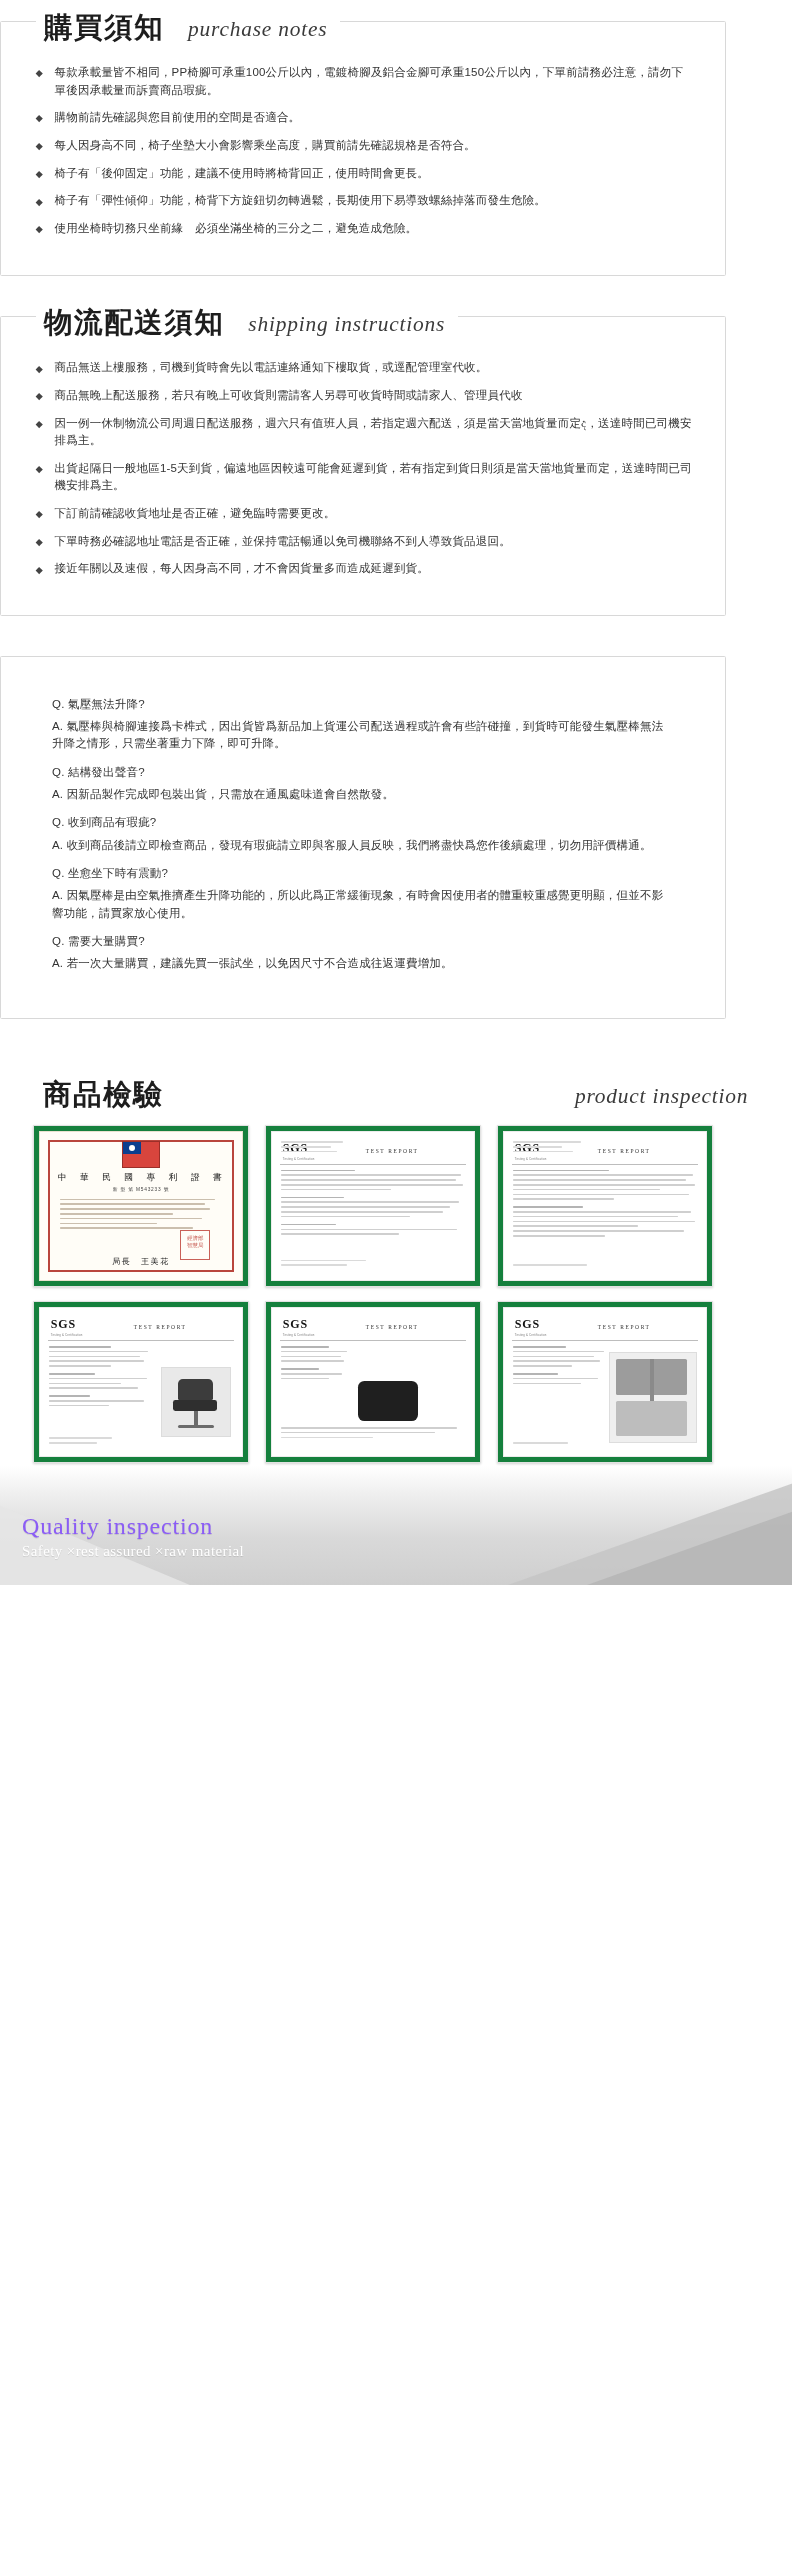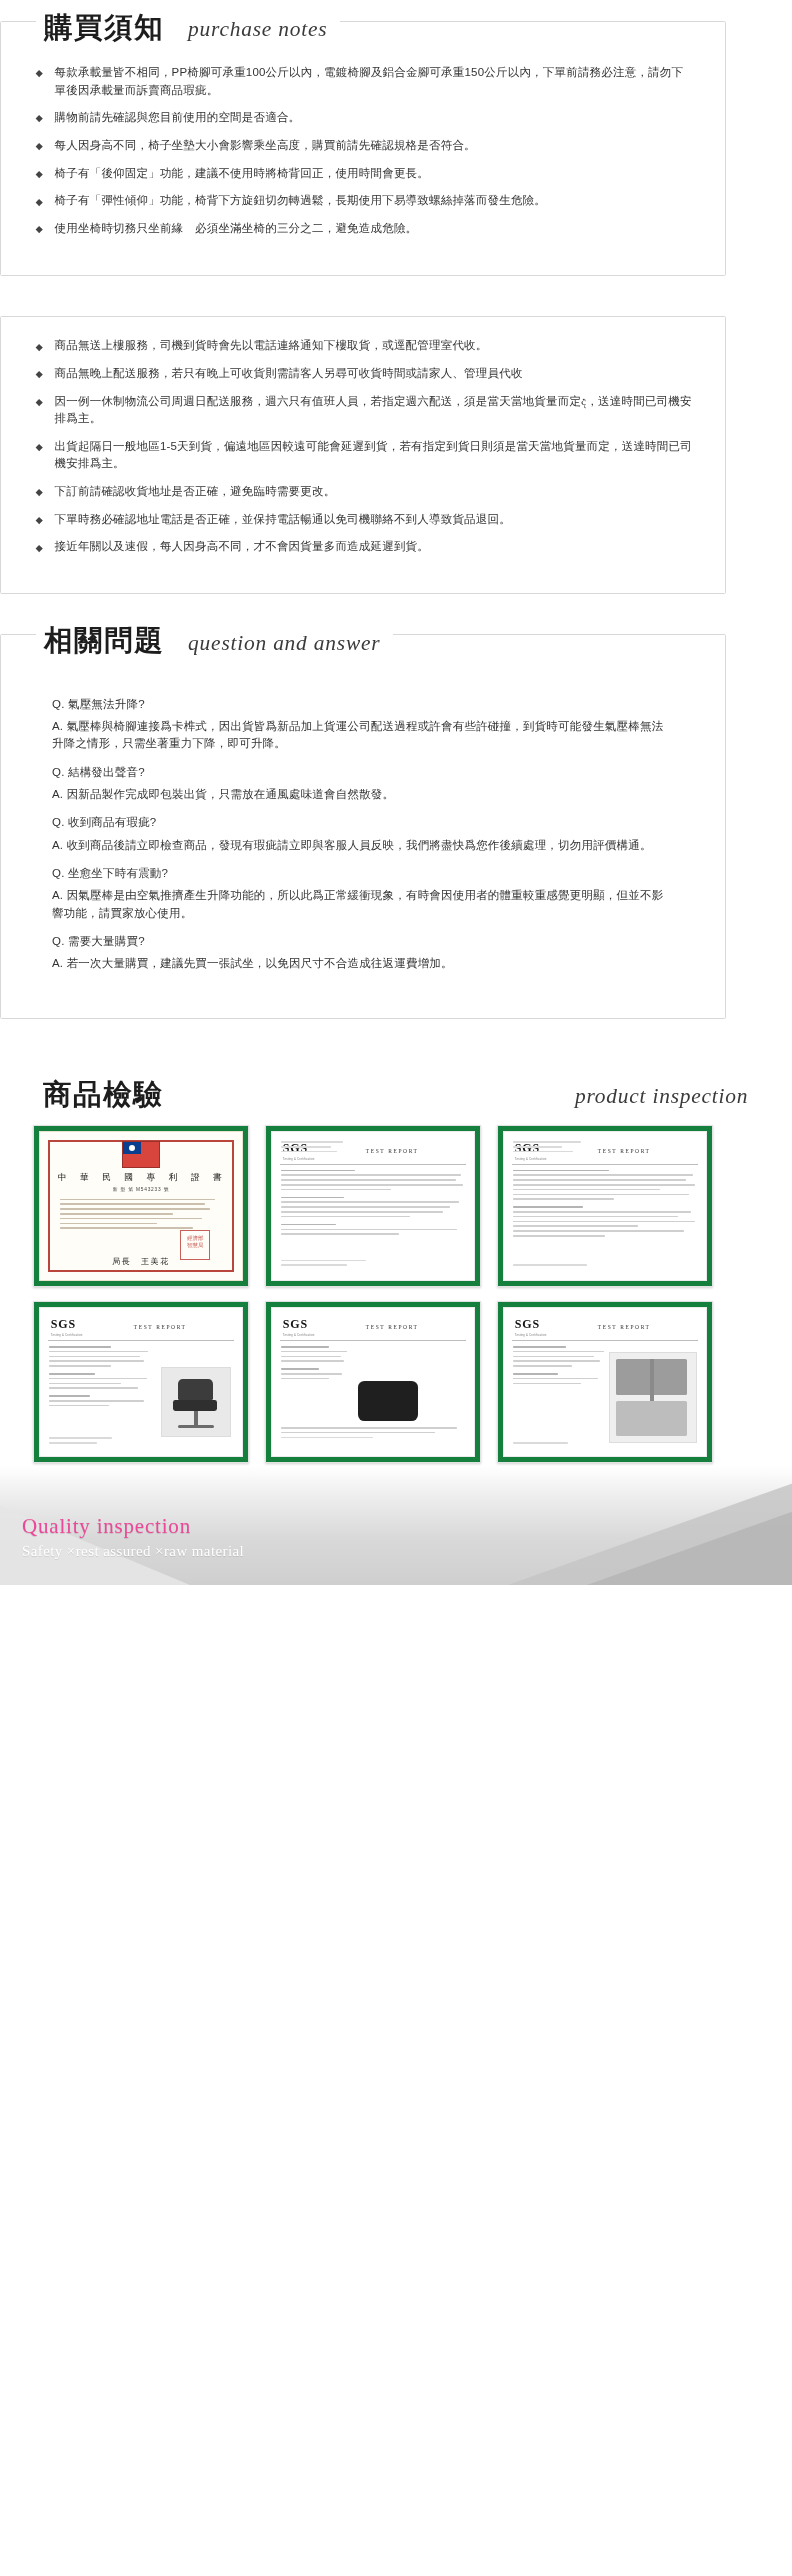--- a/index.html
+++ b/index.html
@@ -252,21 +252,21 @@
     width:0;height:0;
     border-right:285px solid transparent;
     border-bottom:119px solid #e6e6e6;
     opacity:.9;
   }
   .footer .txt{
     position:absolute;left:22px;bottom:24px;
   }
   .footer .t1{
     font-family:"Liberation Serif", serif;
-    font-size:21px;color:#ec4899;letter-spacing:0.8px;line-height:28.5px;
+    font-size:24px;color:#8b5cf6;letter-spacing:0.8px;line-height:28.5px;
     text-shadow:0 0.8px 0.8px rgba(0,0,0,.12);
   }
   .footer .t2{
     font-family:"Liberation Serif", serif;
     font-size:15px;color:#ffffff;letter-spacing:0.4px;line-height:20.6px;
     text-shadow:0 0.8px 0.8px rgba(0,0,0,.12);
   }
 
   .topgap{height:20.6px;}
   .gap-lg{height:49px;}
@@ -289,38 +289,38 @@
         <li><span class="dia">◆</span><span>購物前請先確認與您目前使用的空間是否適合。</span></li>
         <li><span class="dia">◆</span><span>每人因身高不同，椅子坐墊大小會影響乘坐高度，購買前請先確認規格是否符合。</span></li>
         <li><span class="dia">◆</span><span>椅子有「後仰固定」功能，建議不使用時將椅背回正，使用時間會更長。</span></li>
         <li><span class="dia">◆</span><span>椅子有「彈性傾仰」功能，椅背下方旋鈕切勿轉過鬆，長期使用下易導致螺絲掉落而發生危險。</span></li>
         <li><span class="dia">◆</span><span>使用坐椅時切務只坐前緣　必須坐滿坐椅的三分之二，避免造成危險。</span></li>
       </ul>
     </div>
   </div>
 
   <div class="section">
+    <div class="sec-head">
+      <span class="cn">物流配送須知</span>
+      <span class="en">shipping instructions</span>
+    </div>
     <div class="sec-body">
       <ul class="bullets">
         <li><span class="dia">◆</span><span>商品無送上樓服務，司機到貨時會先以電話連絡通知下樓取貨，或逕配管理室代收。</span></li>
         <li><span class="dia">◆</span><span>商品無晚上配送服務，若只有晚上可收貨則需請客人另尋可收貨時間或請家人、管理員代收</span></li>
         <li><span class="dia">◆</span><span>因一例一休制物流公司周週日配送服務，週六只有值班人員，若指定週六配送，須是當天當地貨量而定ද，送達時間已司機安排爲主。</span></li>
         <li><span class="dia">◆</span><span>出貨起隔日一般地區1-5天到貨，偏遠地區因較遠可能會延遲到貨，若有指定到貨日則須是當天當地貨量而定，送達時間已司機安排爲主。</span></li>
         <li><span class="dia">◆</span><span>下訂前請確認收貨地址是否正確，避免臨時需要更改。</span></li>
         <li><span class="dia">◆</span><span>下單時務必確認地址電話是否正確，並保持電話暢通以免司機聯絡不到人導致貨品退回。</span></li>
         <li><span class="dia">◆</span><span>接近年關以及速假，每人因身高不同，才不會因貨量多而造成延遲到貨。</span></li>
       </ul>
     </div>
   </div>
 
   <div class="section">
-    <div class="sec-head">
-      <span class="cn">相關問題</span>
-      <span class="en">question and answer</span>
-    </div>
     <div class="sec-body">
       <div class="qa">
         <p class="q">Q. 氣壓無法升降?</p>
         <p class="a">A. 氣壓棒與椅腳連接爲卡榫式，因出貨皆爲新品加上貨運公司配送過程或許會有些許碰撞，到貨時可能發生氣壓棒無法升降之情形，只需坐著重力下降，即可升降。</p>
         <p class="q">Q. 結構發出聲音?</p>
         <p class="a">A. 因新品製作完成即包裝出貨，只需放在通風處味道會自然散發。</p>
         <p class="q">Q. 收到商品有瑕疵?</p>
         <p class="a">A. 收到商品後請立即檢查商品，發現有瑕疵請立即與客服人員反映，我們將盡快爲您作後續處理，切勿用評價構通。</p>
         <p class="q">Q. 坐愈坐下時有震動?</p>
         <p class="a">A. 因氣壓棒是由空氣推擠產生升降功能的，所以此爲正常緩衝現象，有時會因使用者的體重較重感覺更明顯，但並不影響功能，請買家放心使用。</p>

